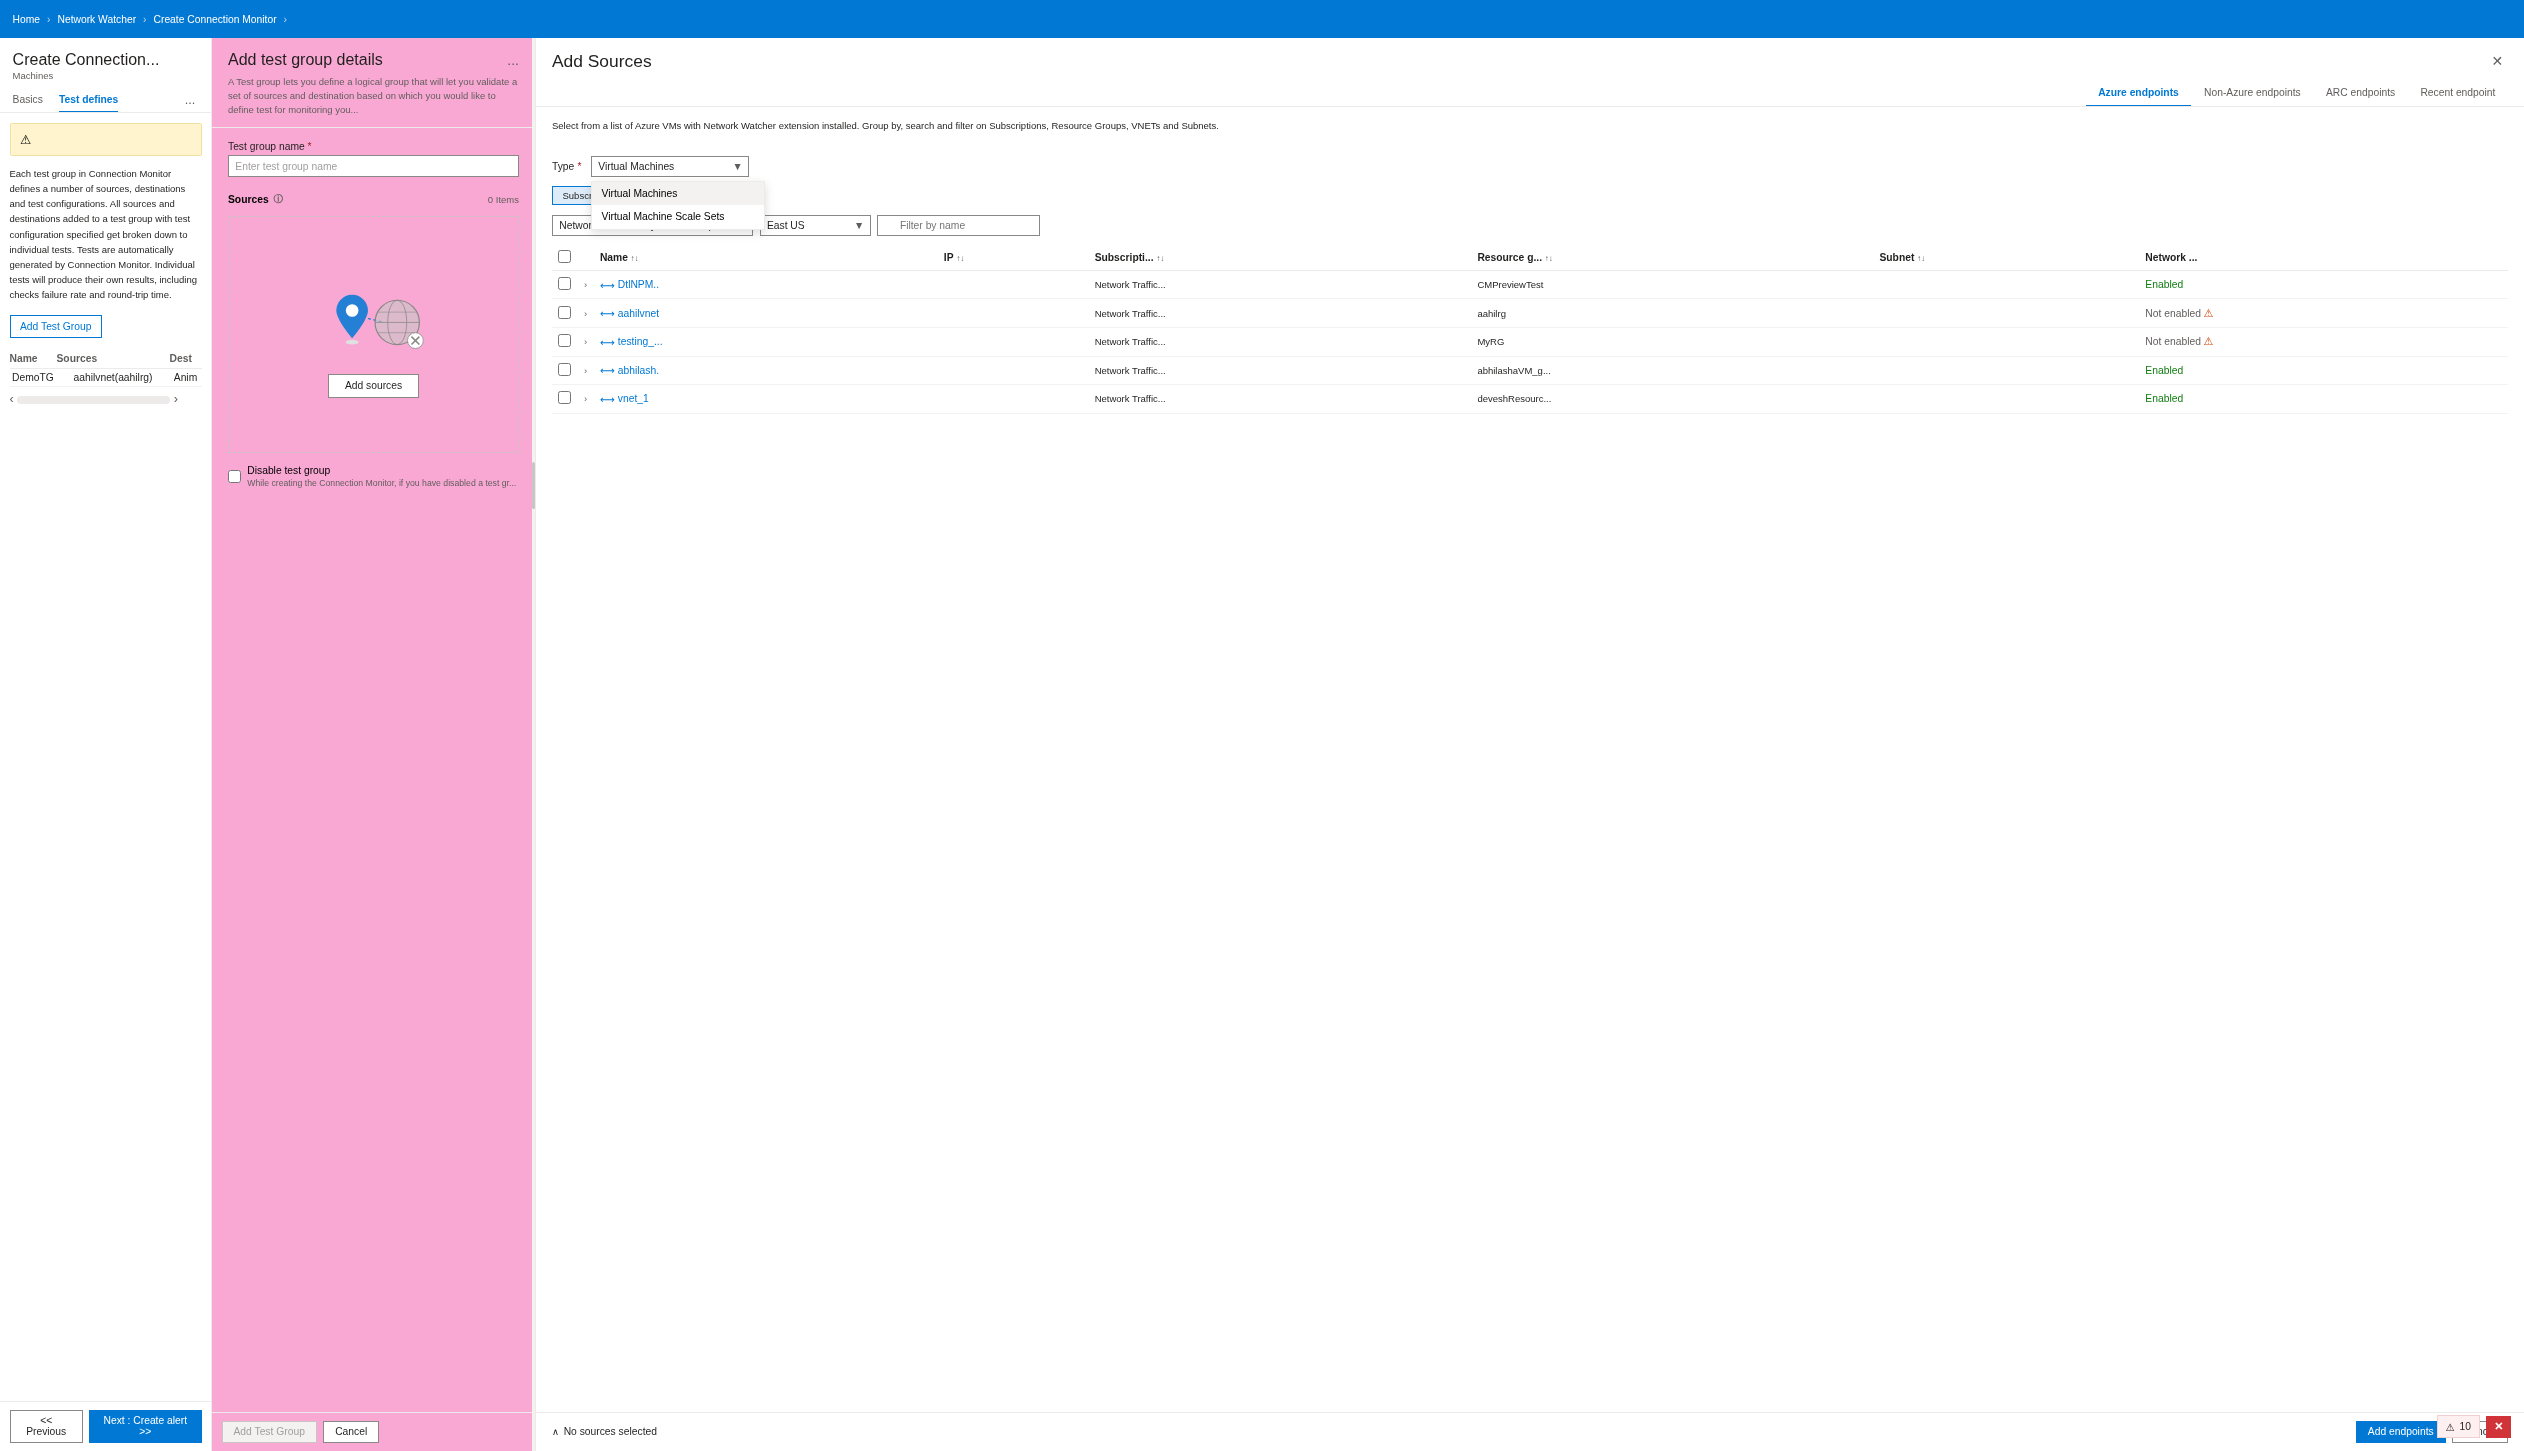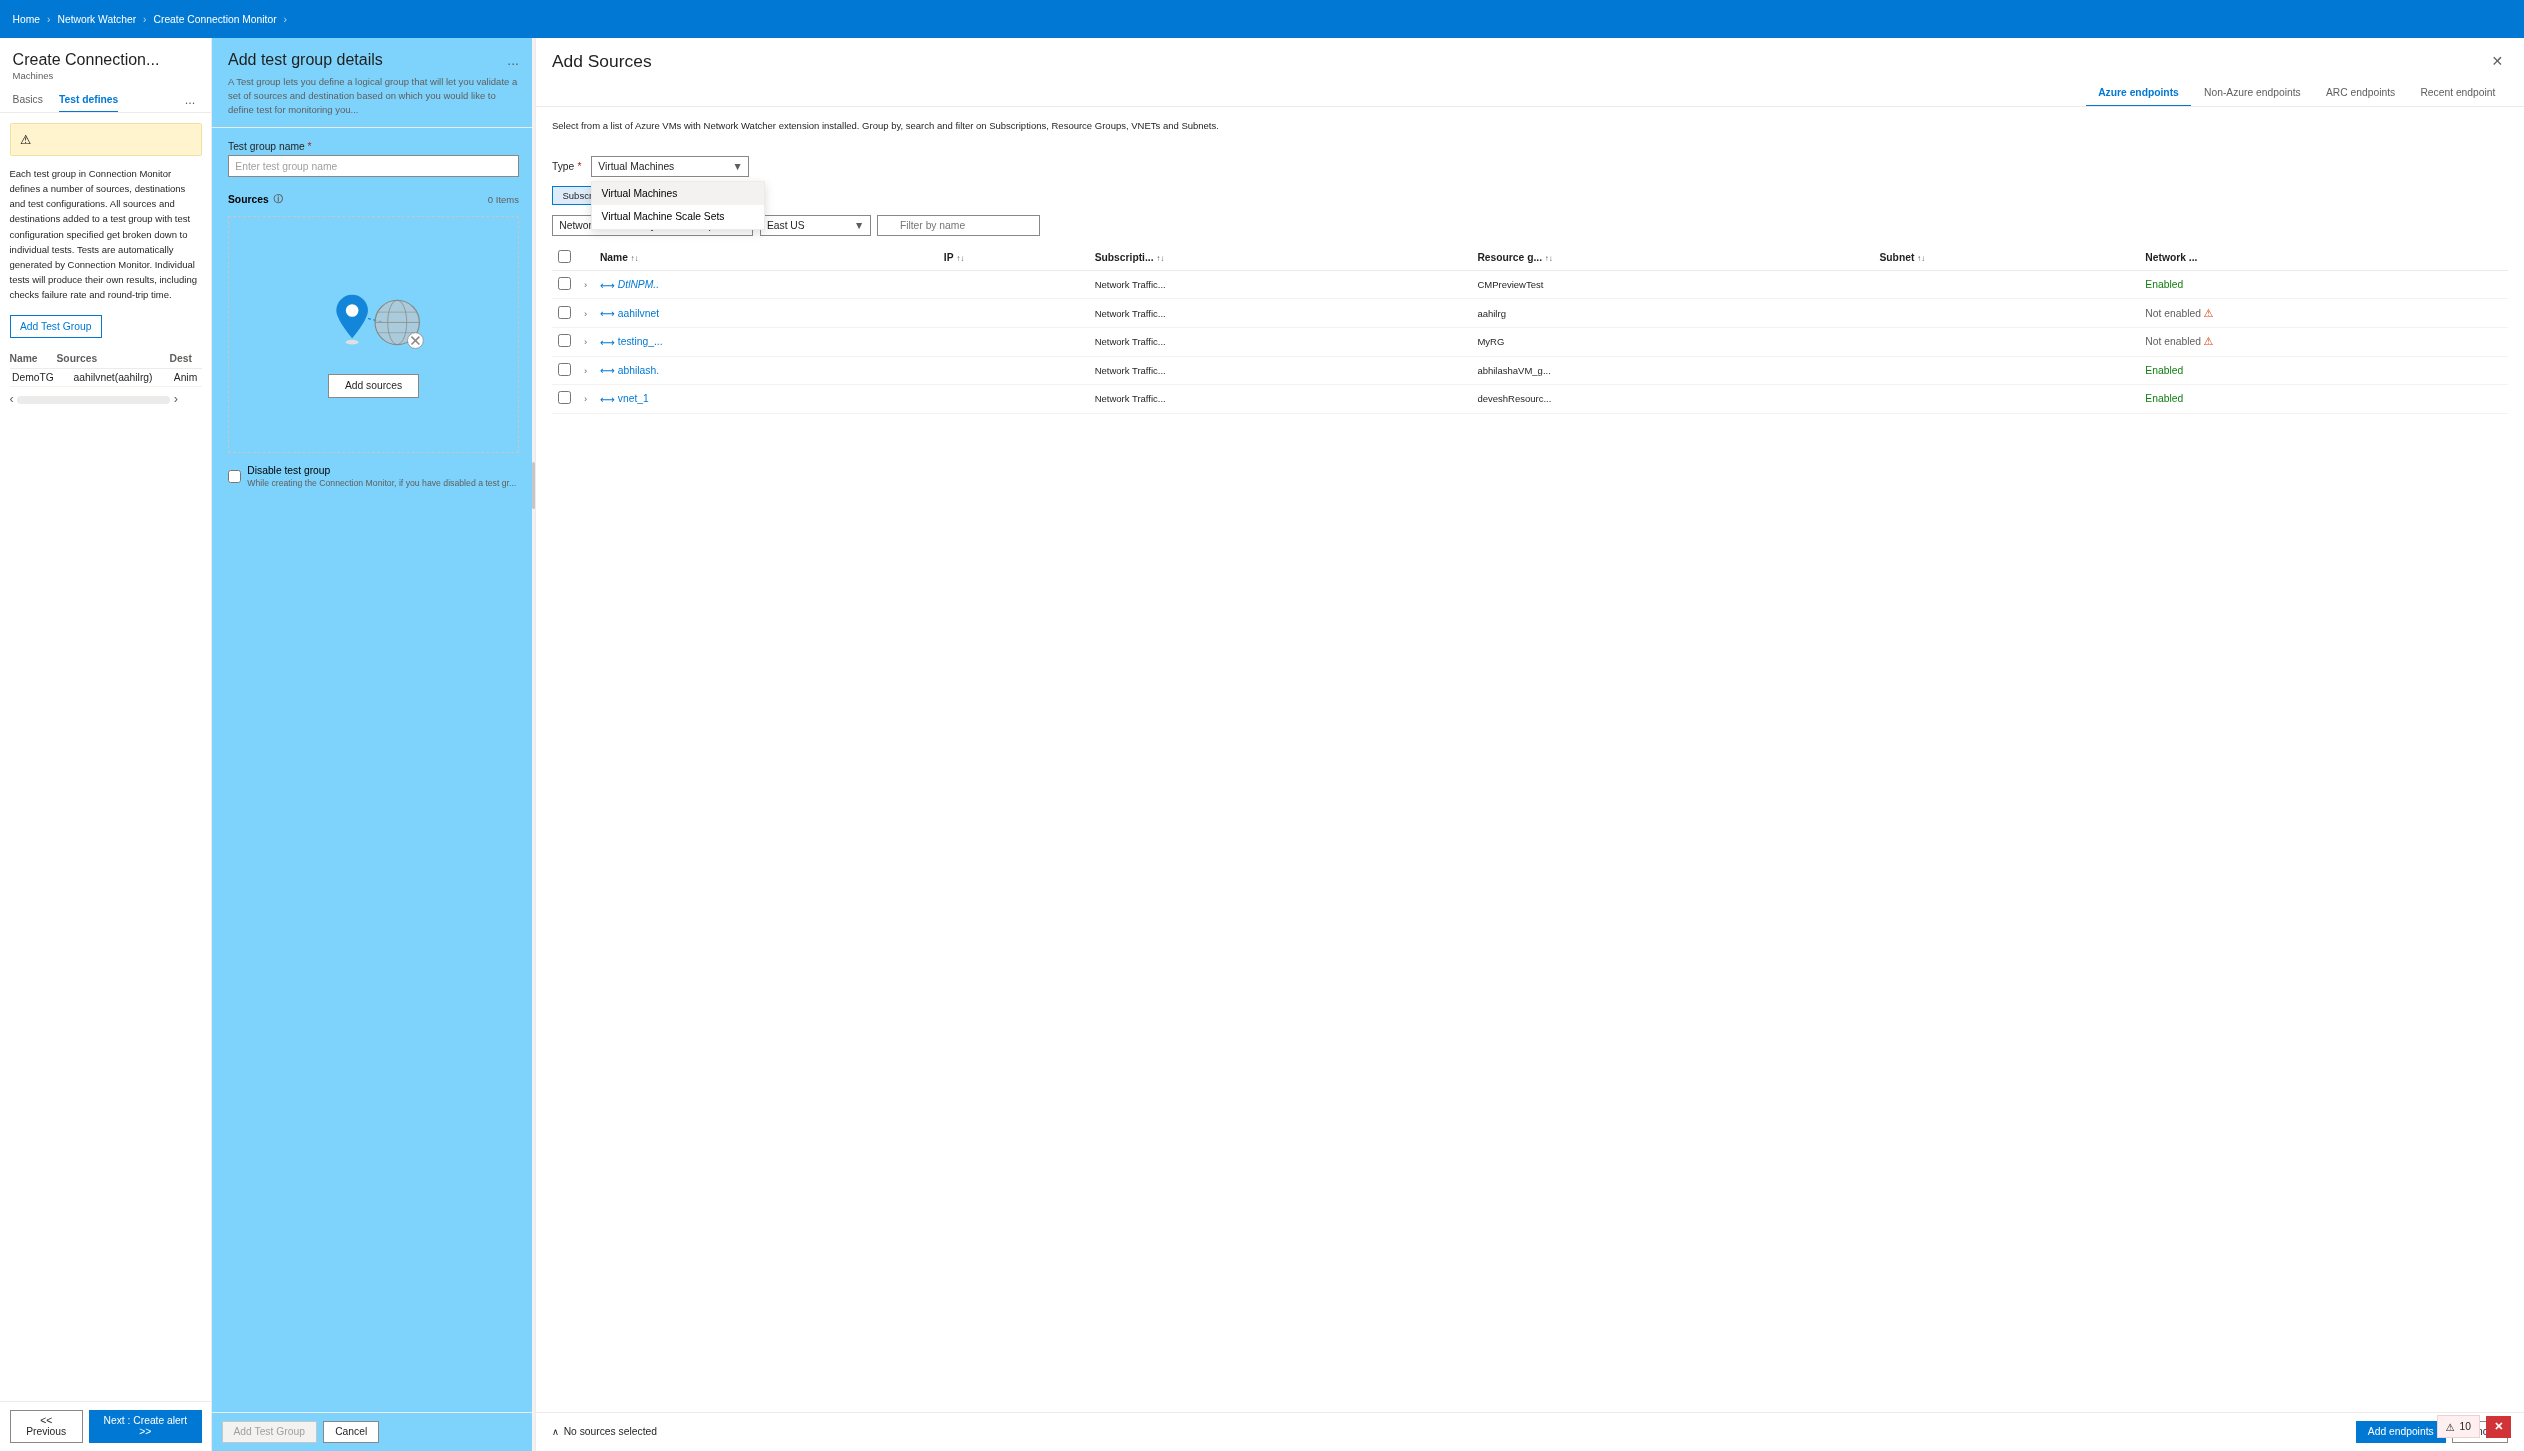--- a/index.html
+++ b/index.html
@@ -137,21 +137,21 @@
       background: #0078d4;
       padding: 4.7px 11px;
       cursor: pointer;
       font-size: 10.3px;
       color: white;
     }
 
     
     .middle-panel {
       width: 324px;
-      background: #7dd3fc;
+      background: #f9a8d4;
       border-right: 0.8px solid #edebe9;
       display: flex;
       flex-direction: column;
       overflow: hidden;
       position: relative;
     }
     .middle-header {
       padding: 12.6px 16px 9.5px 16px;
       border-bottom: 0.8px solid #edebe9;
     }
@@ -685,21 +685,21 @@
         </thead>
         <tbody id="endpoints-tbody">
         <tr>
       <td class="checkbox-cell">
         <input type="checkbox" style="">
       </td>
       <td class="expand-cell" style="color:#605e5c;cursor:pointer;">›</td>
       <td>
         <span class="vm-link">
           <span style="color:#0078d4;font-size:10.3px;">⟷</span>
-          <span style="color:#0078d4;font-style:italic;">DtlNPM..</span>
+          <span style="color:#0078d4;">DtlNPM..</span>
         </span>
       </td>
       <td></td>
       <td>Network Traffic...</td>
       <td>CMPreviewTest</td>
       <td></td>
       <td>
         <span class="status-enabled">Enabled</span>
         
       </td>

